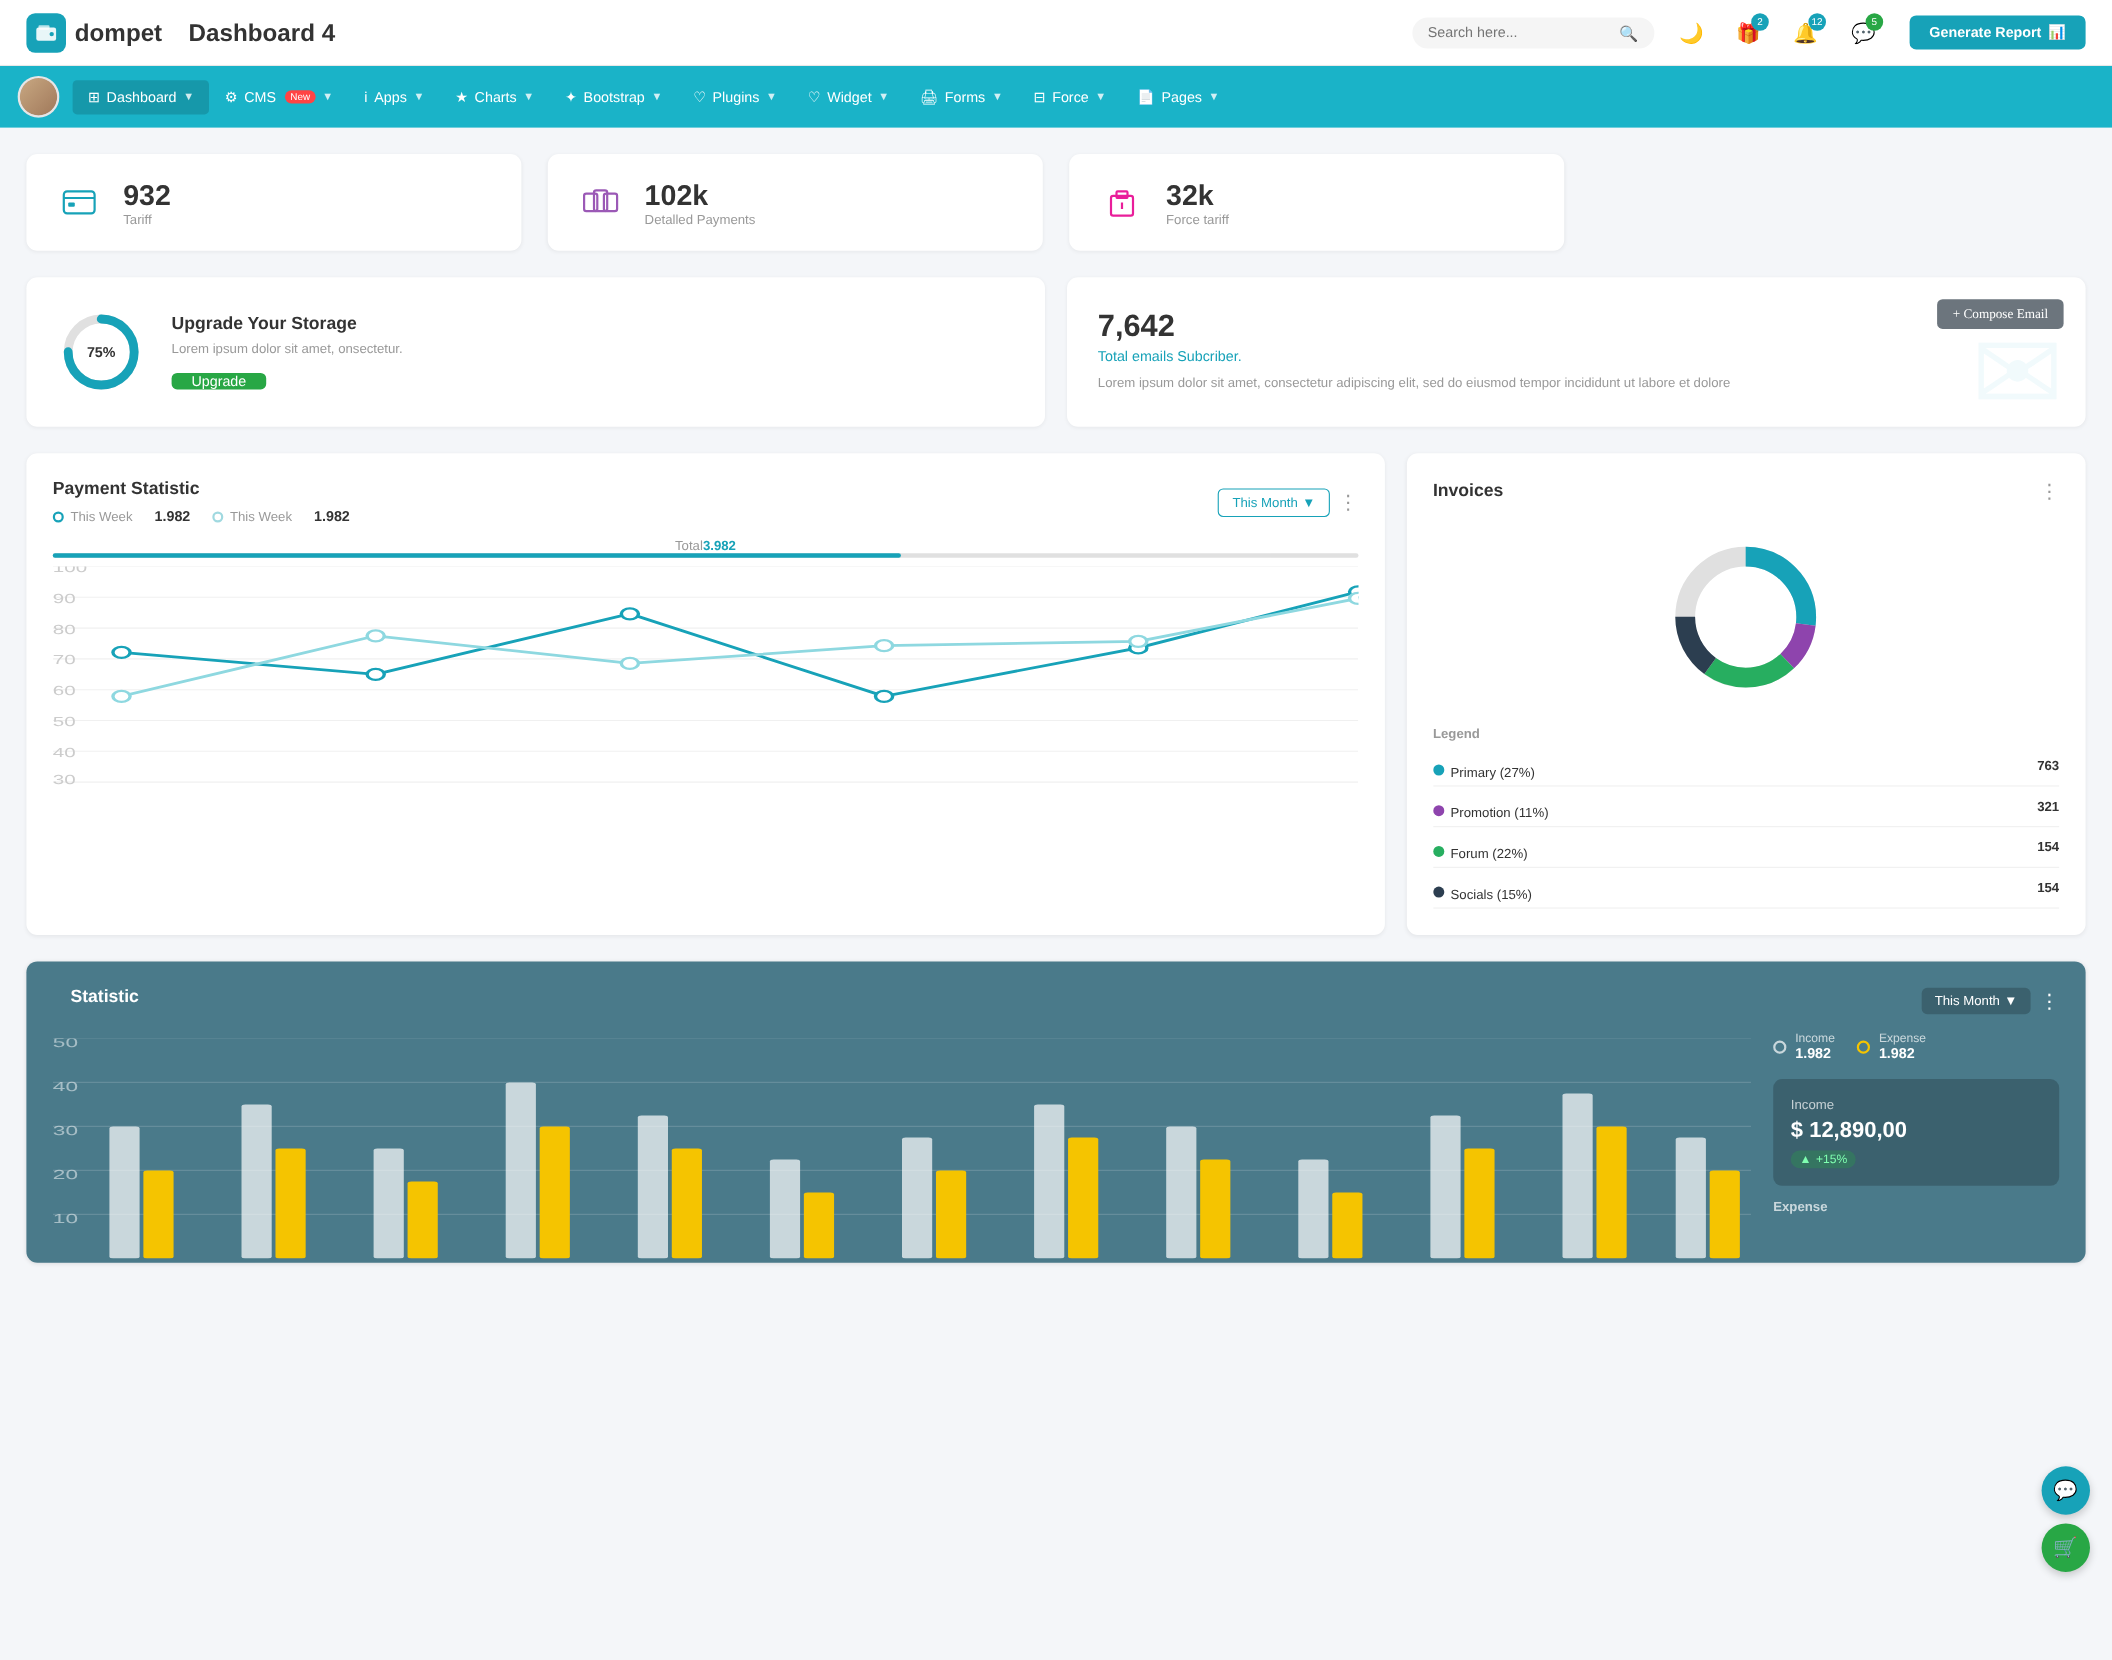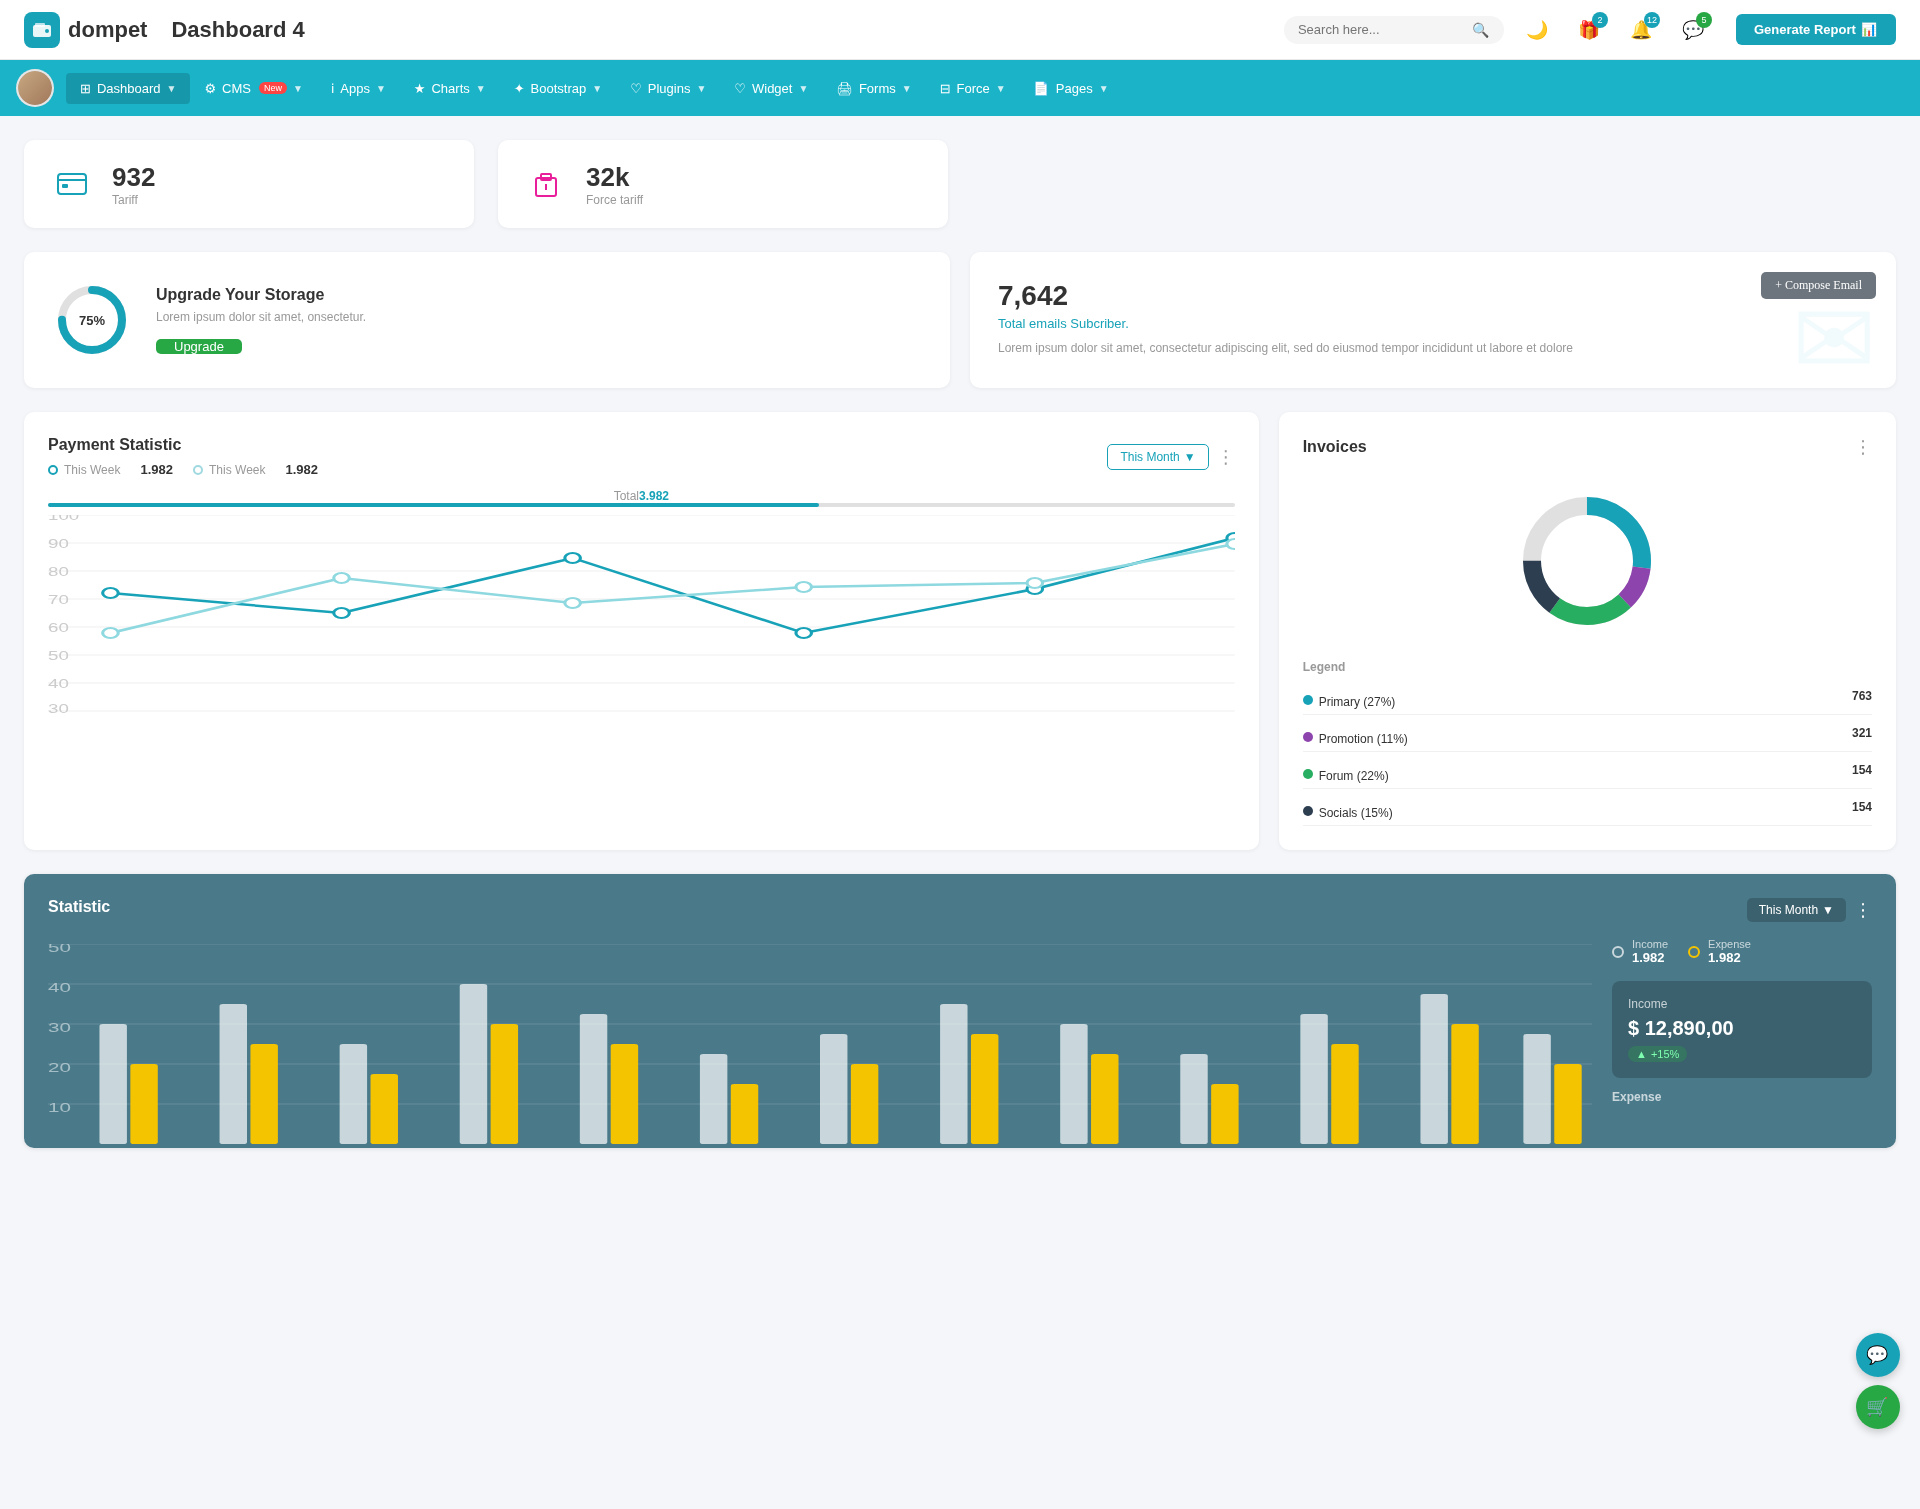--- a/index.html
+++ b/index.html
@@ -81,21 +81,21 @@
     
     .invoice-donut-wrap { display: flex; justify-content: center; align-items: center; padding: 16px 0; }
     .legend-list { margin-top: 8px; }
     .legend-row { display: flex; align-items: center; justify-content: space-between; padding: 5px 0; font-size: 12px; border-bottom: 1px solid #f0f0f0; }
     .legend-color { width: 10px; height: 10px; border-radius: 50%; margin-right: 6px; display: inline-block; }
     .legend-left { display: flex; align-items: flex-start; margin-top: 12px; }
     .legend-val { font-weight: 600; color: #333; }
 
     
     .stat-bottom { background: #4a7a8a; border-radius: 10px; padding: 24px; display: grid; grid-template-columns: 1fr auto; gap: 20px; box-shadow: 0 1px 4px rgba(0,0,0,0.1); }
-    .stat-bottom-title { font-size: 16px; font-weight: 700; color: white; margin-bottom: 16px; }
+    .stat-bottom-title { font-size: 16px; font-weight: 700; color: white; margin-bottom: 16px; margin-left: 16px; }
     .stat-right-panel { width: 260px; }
     .stat-header-row { display: flex; align-items: center; justify-content: space-between; margin-bottom: 16px; }
     .this-month-btn-dark { background: rgba(0,0,0,0.2); color: white; border: none; border-radius: 5px; padding: 5px 12px; font-size: 12px; cursor: pointer; display: flex; align-items: center; gap: 4px; }
     .income-expense-row { display: flex; gap: 20px; margin-bottom: 16px; }
     .ie-item { display: flex; align-items: center; gap: 8px; }
     .ie-circle { width: 12px; height: 12px; border-radius: 50%; border: 2px solid; }
     .income-panel { background: rgba(0,0,0,0.2); border-radius: 8px; padding: 16px; color: white; }
     .income-label { font-size: 12px; color: rgba(255,255,255,0.7); margin-bottom: 6px; }
     .income-amount { font-size: 20px; font-weight: 700; }
     .income-change { display: inline-flex; align-items: center; gap: 4px; background: rgba(40,167,69,0.3); color: #7fffb0; border-radius: 12px; padding: 2px 8px; font-size: 11px; margin-top: 6px; }
@@ -213,20 +213,33 @@
       <div class="stat-icon" style="color:#17a2b8;">
         <svg width="36" height="36" viewBox="0 0 36 36">
             <rect x="4" y="8" width="28" height="20" rx="3" fill="none" stroke="#17a2b8" stroke-width="2"></rect>
             <line x1="4" y1="14" x2="32" y2="14" stroke="#17a2b8" stroke-width="2"></line>
             <rect x="8" y="18" width="6" height="4" rx="1" fill="#17a2b8"></rect>
           </svg>
       </div>
       <div>
         <div class="stat-num">932</div>
         <div class="stat-label">Tariff</div>
+      </div>
+    </div>
+    <div class="stat-card">
+      <div class="stat-icon" style="color:#9b59b6;">
+        <svg width="36" height="36" viewBox="0 0 36 36">
+            <rect x="3" y="10" width="12" height="16" rx="2" fill="none" stroke="#9b59b6" stroke-width="2"></rect>
+            <rect x="12" y="7" width="12" height="19" rx="2" fill="none" stroke="#9b59b6" stroke-width="2"></rect>
+            <rect x="21" y="10" width="12" height="16" rx="2" fill="none" stroke="#9b59b6" stroke-width="2"></rect>
+          </svg>
+      </div>
+      <div>
+        <div class="stat-num">102k</div>
+        <div class="stat-label">Detalled Payments</div>
       </div>
     </div>
     <div class="stat-card">
       <div class="stat-icon" style="color:#e91e9a;">
         <svg width="36" height="36" viewBox="0 0 36 36">
             <rect x="8" y="12" width="20" height="18" rx="2" fill="none" stroke="#e91e9a" stroke-width="2"></rect>
             <rect x="13" y="8" width="10" height="6" rx="1" fill="none" stroke="#e91e9a" stroke-width="2"></rect>
             <line x1="18" y1="18" x2="18" y2="24" stroke="#e91e9a" stroke-width="2"></line>
           </svg>
       </div>

